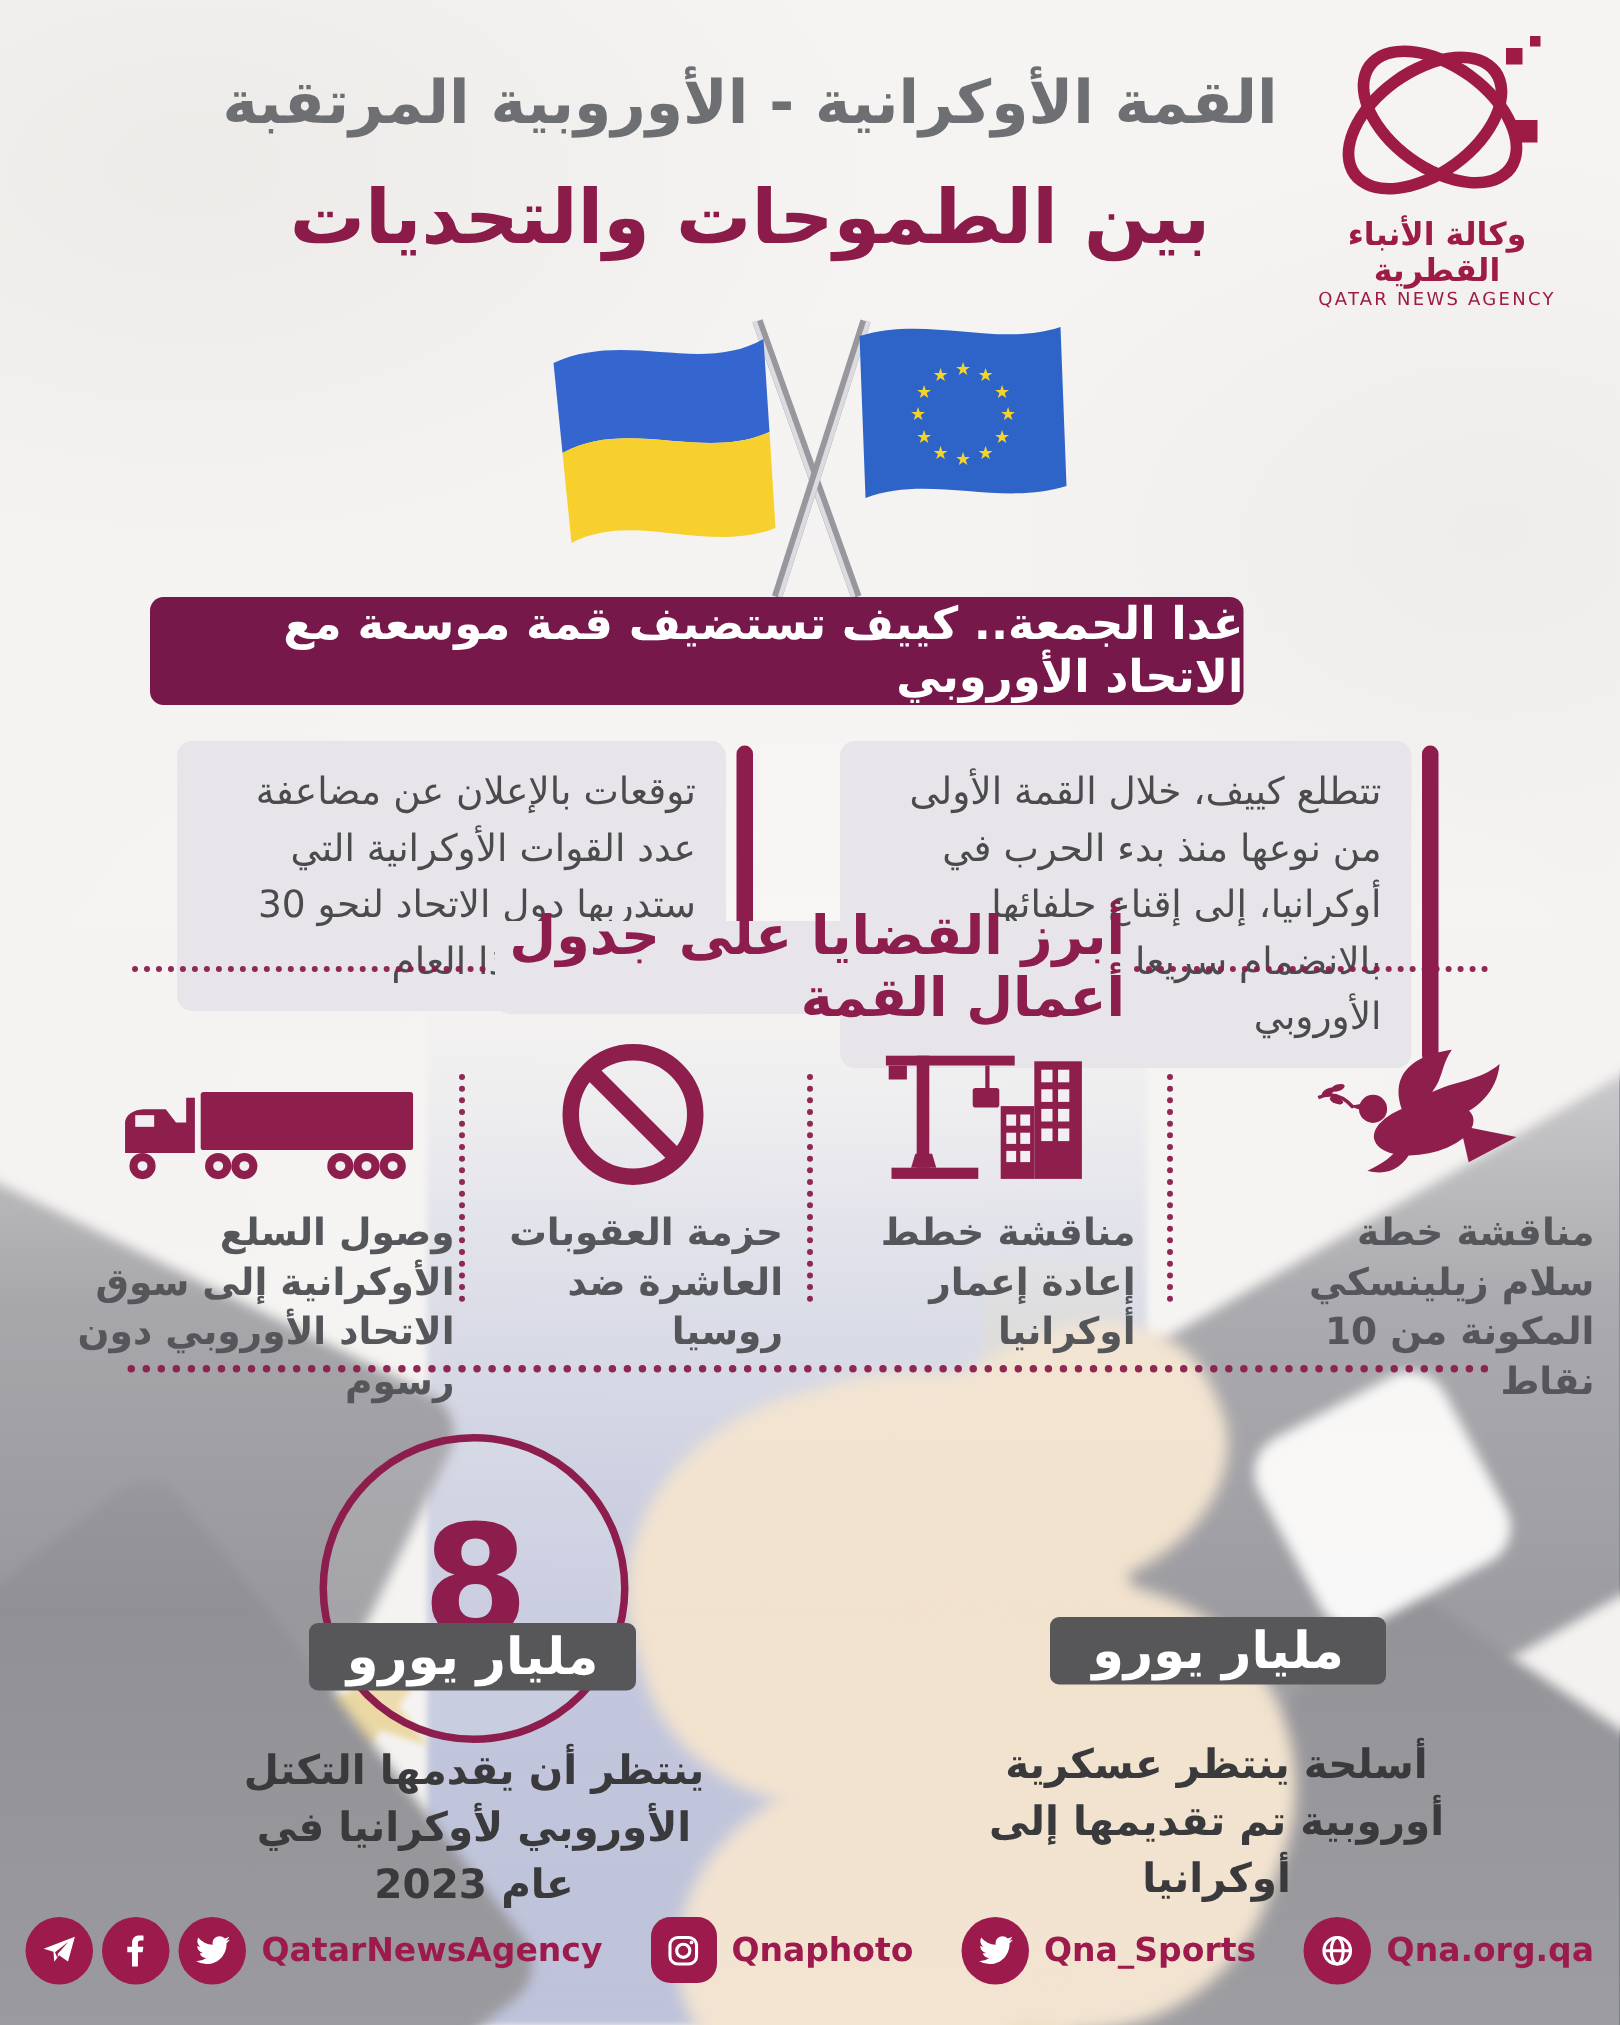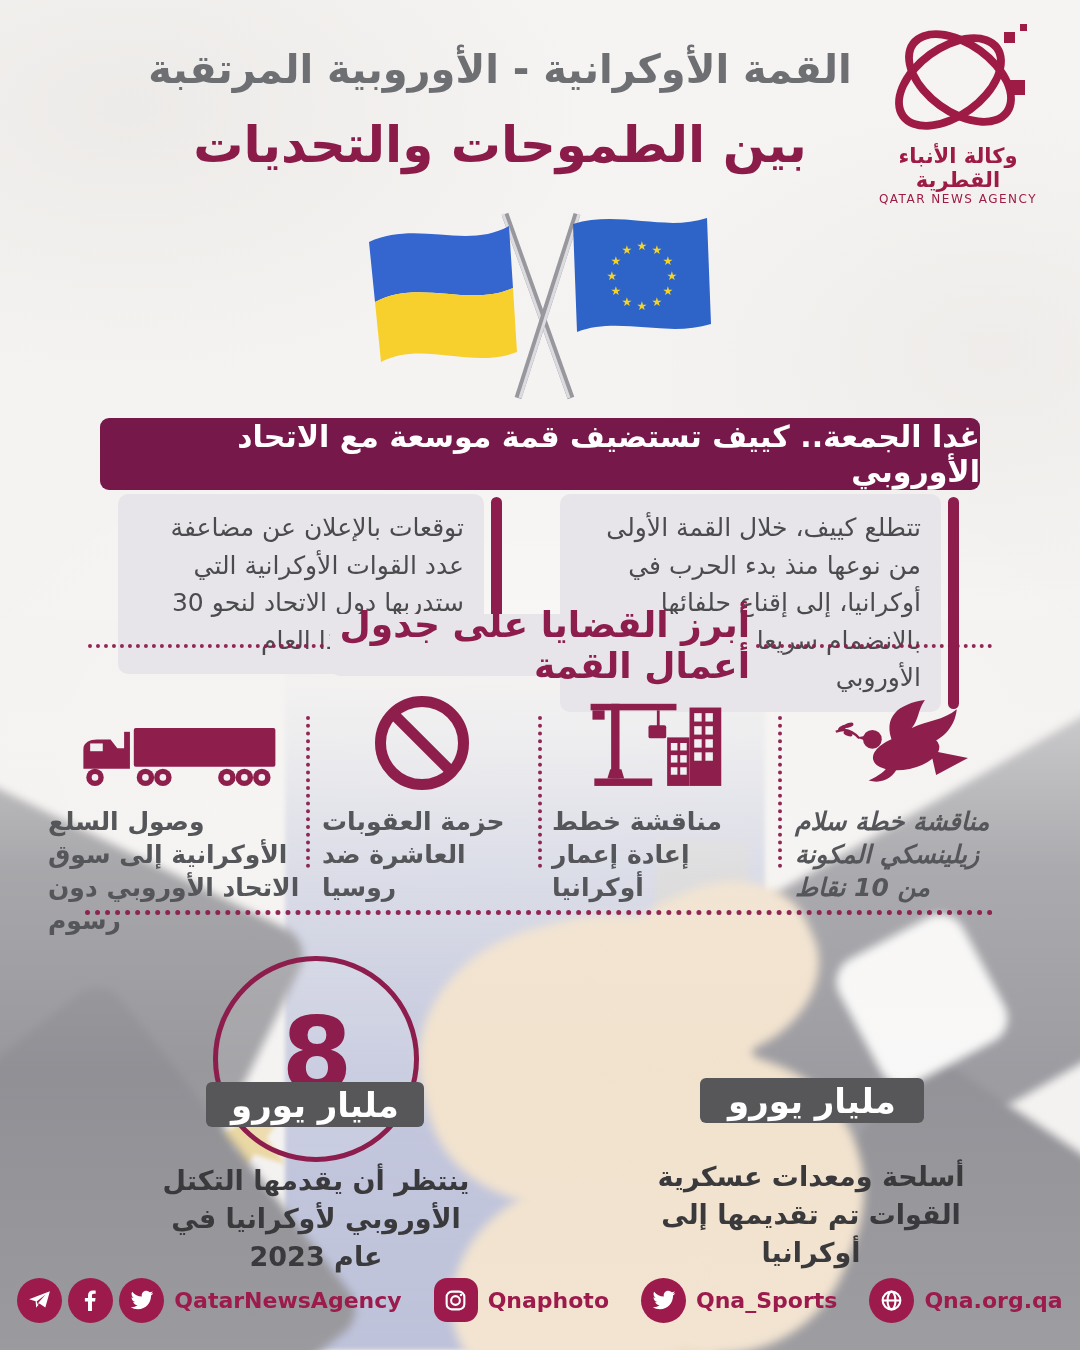--- a/index.html
+++ b/index.html
@@ -53,41 +53,41 @@
   .orbit.o2 { left:18px; top:16px; transform:rotate(36deg); }
   .lsq { position:absolute; background:#9e1b46; }
   .lsq.a { width:11px; height:11px; left:124px; top:8px; }
   .lsq.b { width:7px; height:7px; left:140px; top:0; }
   .lsq.c { width:15px; height:15px; left:130px; top:56px; }
   .logo-ar { margin-top:4px; font-size:21px; font-weight:bold; color:#9e1b46; }
   .logo-en { font-size:12px; font-weight:normal; letter-spacing:1.5px; color:#9e1b46; direction:ltr; }
 
   .flags { left:355px; top:206px; width:370px; height:198px; }
 
-  .banner { left:100px; top:418px; width:880px; height:72px; background:#76194a; border-radius:9px;
+  .banner { left:100px; top:398px; width:729px; height:72px; background:#76194a; border-radius:9px;
     color:#fff; font-size:30px; font-weight:bold; display:flex; align-items:center; justify-content:center; }
 
   .box { background:#e7e5e9; border-radius:10px; padding:15px 20px; font-size:25px; line-height:1.5;
     color:#4b4b4e; text-align:right; min-height:112px; }
   .box::after { content:""; position:absolute; top:3px; bottom:3px; right:-18px; width:11px;
     background:#8c1d4d; border-radius:6px; }
   .box-r { left:560px; top:494px; width:381px; }
   .box-l { left:118px; top:494px; width:366px; }
 
   .agenda-head { left:330px; top:614px; width:420px; height:62px; background:#e7e5e9; border-radius:10px;
     display:flex; align-items:center; justify-content:center; font-size:36px; font-weight:bold; color:#8c1d4d; }
   .dots-h { border-top:4px dotted #8c1d4d; opacity:.95; }
   .dots-head-l { left:88px; top:644px; width:236px; }
   .dots-head-r { left:756px; top:644px; width:236px; }
   .divider { left:85px; top:910px; width:908px; border-top:5px dotted #8c1d4d; opacity:.95; }
 
-  .agenda-item { top:688px; text-align:left; }
+  .agenda-item { top:688px; text-align:right; }
   .ai-icon { height:102px; display:flex; align-items:flex-end; justify-content:center; }
   .ai-label { margin-top:15px; font-size:25px; line-height:1.32; font-weight:bold; color:#55565a; }
-  .ai-dove  { left:795px; width:225px;font-style:italic; }
+  .ai-dove  { left:838px; width:225px; }
   .ai-crane { left:552px; width:205px; }
   .ai-ban   { left:322px; width:200px; }
   .ai-truck { left:48px;  width:255px; }
   .vsep { top:716px; height:152px; width:0; border-left:4px dotted #8c1d4d; opacity:.95; }
   .vs1 { left:778px; } .vs2 { left:538px; } .vs3 { left:306px; }
 
   .ban-sign { width:94px; height:94px; border:11px solid #8e1f4d; border-radius:50%; position:relative; }
   .ban-sign::after { content:""; position:absolute; left:-3px; top:50%; width:79px; height:11px;
     background:#8e1f4d; transform:translateY(-50%) rotate(45deg); }
 
@@ -287,21 +287,21 @@
     <div class="ai-label">وصول السلع الأوكرانية إلى سوق الاتحاد الأوروبي دون رسوم</div>
   </div>
 
   <div class="abs vsep vs1"></div>
   <div class="abs vsep vs2"></div>
   <div class="abs vsep vs3"></div>
 
   <div class="abs divider"></div>
 
   <div class="abs unit unit-r">مليار يورو</div>
-  <div class="abs caption cap-r">أسلحة ومعدات عسكرية القوات تم تقديمها إلى أوكرانيا</div>
+  <div class="abs caption cap-r">أسلحة ينتظر عسكرية أوروبية تم تقديمها إلى أوكرانيا</div>
 
   <div class="abs stat-circle sc-l">
     <div class="stat-value">8</div>
   </div>
   <div class="abs unit unit-l">مليار يورو</div>
   <div class="abs caption cap-l">ينتظر أن يقدمها التكتل الأوروبي لأوكرانيا في عام 2023</div>
 
   <div class="footer">
     <div class="sns">
       <div class="iconrow">

